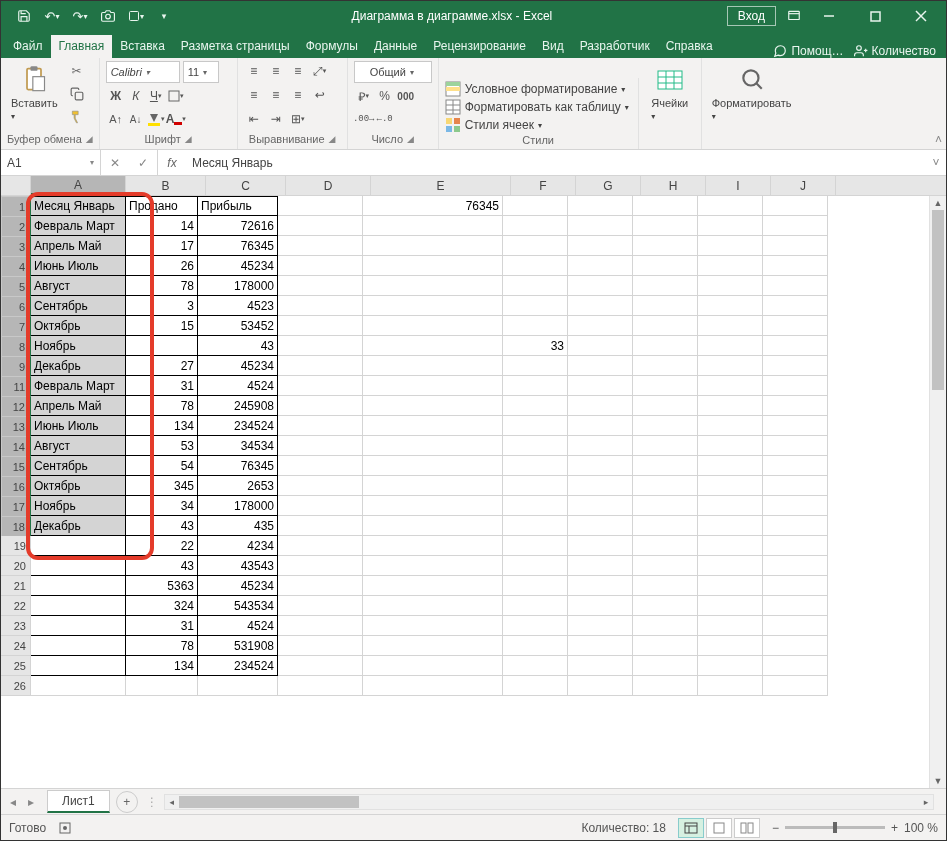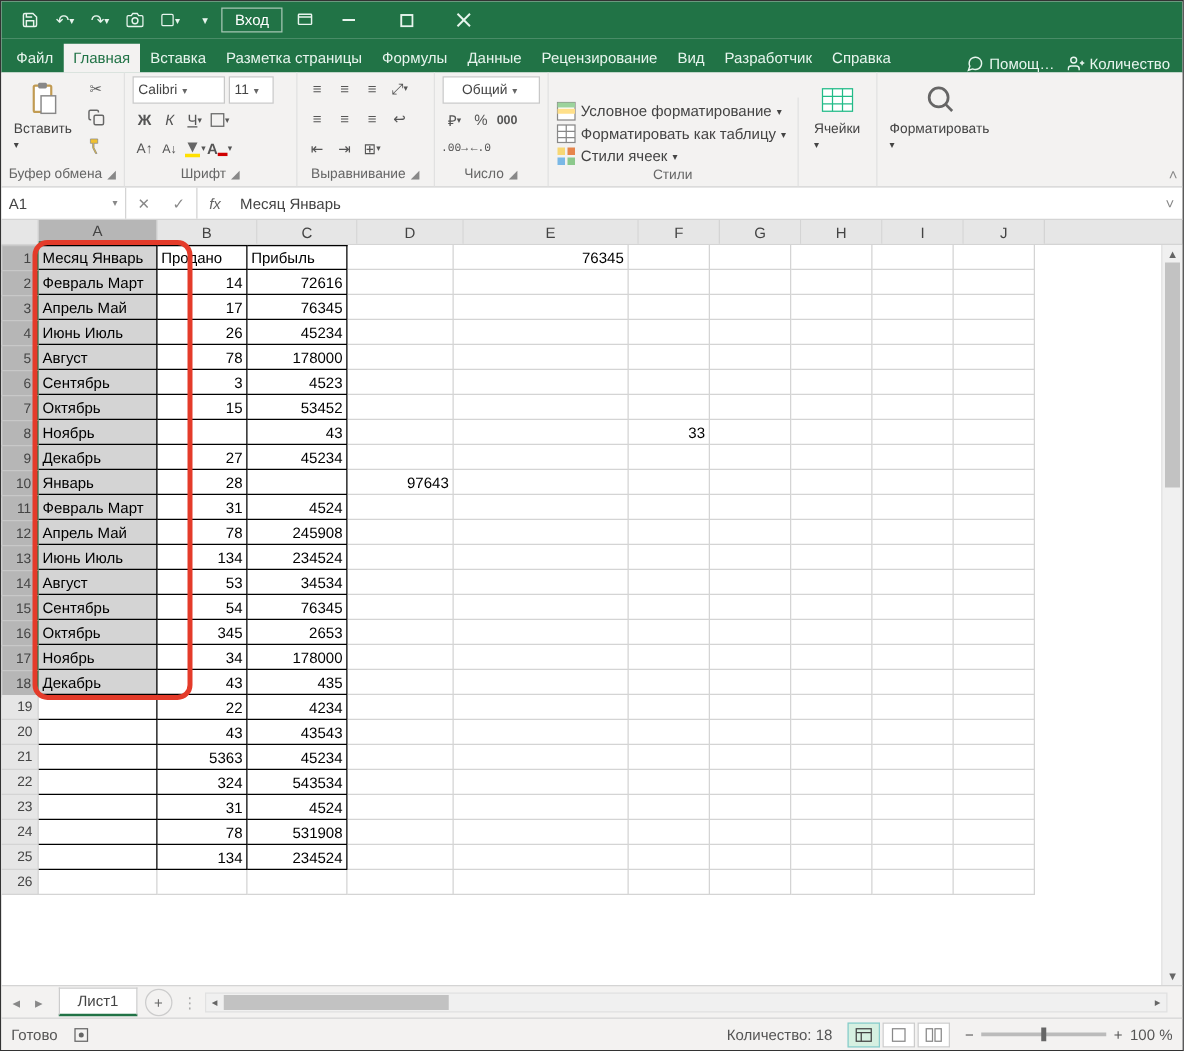--- a/index.html
+++ b/index.html
@@ -216,20 +216,21 @@
           </svg>
         </div>
       <div class="qbtn">
           <svg width="12" height="12" viewBox="0 0 24 24" fill="none" stroke="currentColor" stroke-width="2">
             <rect x="3" y="3" width="18" height="18" rx="2"></rect>
           </svg>
           <span style="font-size:8px;">▾</span>
         </div>
       <div class="qbtn" style="font-size:9px;">▾</div>
     </div>
+    <div class="title">Диаграмма в диаграмме.xlsx - Excel</div>
     <div class="login-btn">Вход</div>
     <div class="title-icon">
         <svg width="14" height="14" viewBox="0 0 24 24" fill="none" stroke="#e8f5ee" stroke-width="2">
           <rect x="3" y="4" width="18" height="14" rx="1"></rect>
           <line x1="3" y1="8" x2="21" y2="8"></line>
         </svg>
       </div>
     <div class="winctrls">
       <div class="wbtn">
           <svg width="12" height="12">
@@ -313,21 +314,21 @@
       </div>
       <div class="label">
           <span>Буфер обмена</span> 
           <span class="dlg">◢</span>
         </div>
     </div>
 
     <div class="group" style="min-width:138px;">
       <div class="body" style="flex-direction:column; gap:3px;">
         <div style="display:flex; gap:3px;">
-          <div class="sel" style="width:74px;">
+          <div class="sel" style="width:74px;font-style:italic;">
               <span>Calibri</span>
               <span class="dd">▾</span>
             </div>
           <div class="sel" style="width:36px;">
               <span>11</span>
               <span class="dd">▾</span>
             </div>
         </div>
         <div style="display:flex; gap:0px;">
           <div class="mini">
@@ -629,33 +630,20 @@
             <div class="cell wH"></div>
             <div class="cell wI"></div>
             <div class="cell wJ"></div>
           </div>
           <div class="row datablock">
             <div class="rh sel">9</div>
             <div class="cell wA txt">Декабрь</div>
             <div class="cell wB">27</div>
             <div class="cell wC">45234</div>
             <div class="cell wD"></div>
-            <div class="cell wE"></div>
-            <div class="cell wF"></div>
-            <div class="cell wG"></div>
-            <div class="cell wH"></div>
-            <div class="cell wI"></div>
-            <div class="cell wJ"></div>
-          </div>
-          <div class="row datablock">
-            <div class="rh sel">10</div>
-            <div class="cell wA txt">Январь</div>
-            <div class="cell wB">28</div>
-            <div class="cell wC"></div>
-            <div class="cell wD">97643</div>
             <div class="cell wE"></div>
             <div class="cell wF"></div>
             <div class="cell wG"></div>
             <div class="cell wH"></div>
             <div class="cell wI"></div>
             <div class="cell wJ"></div>
           </div>
           <div class="row datablock">
             <div class="rh sel">11</div>
             <div class="cell wA txt">Февраль Март</div>

